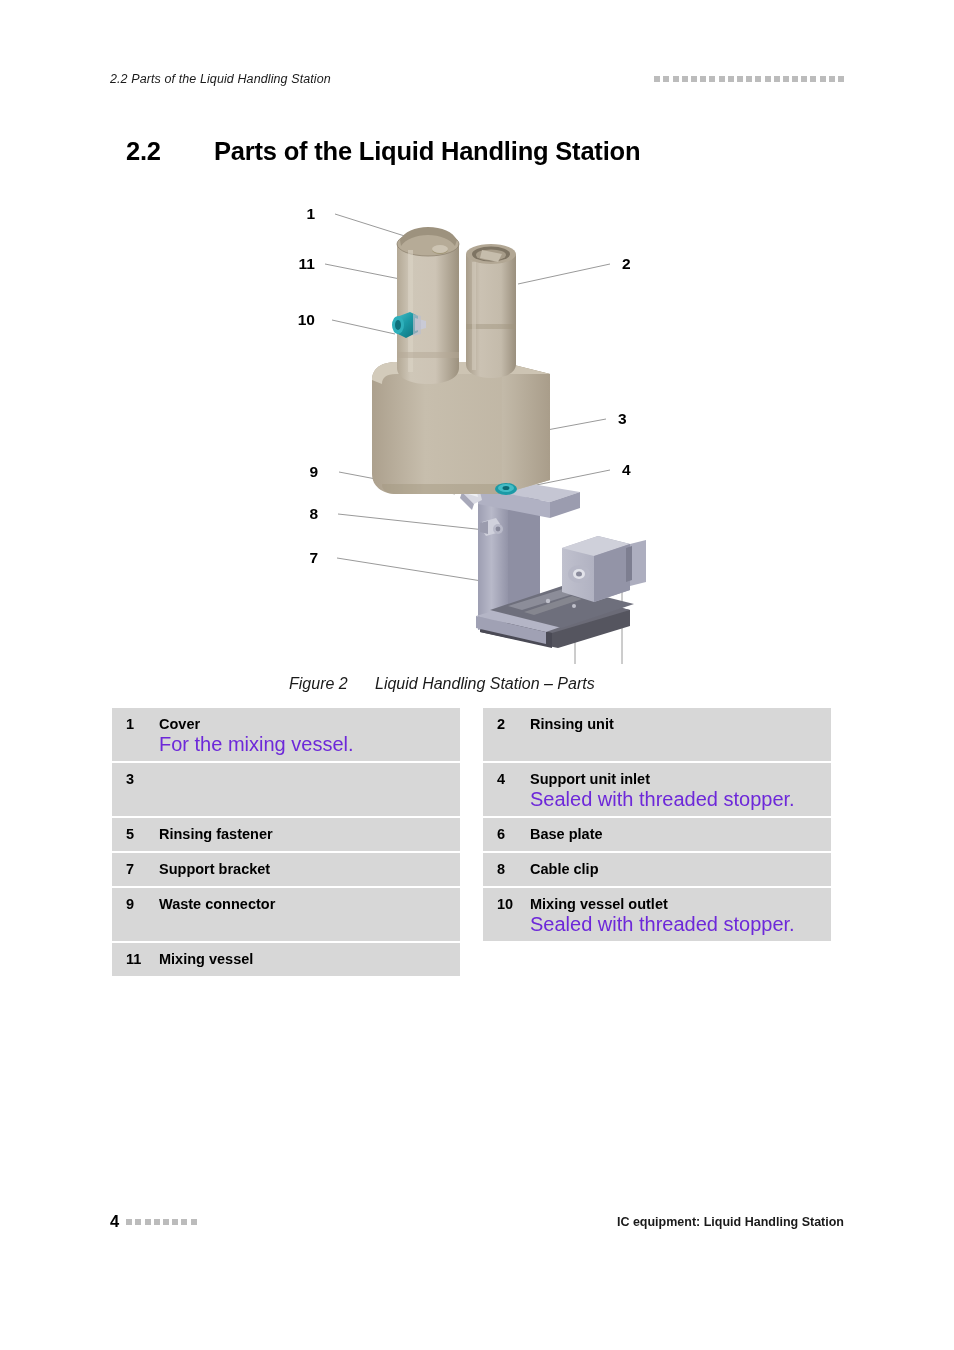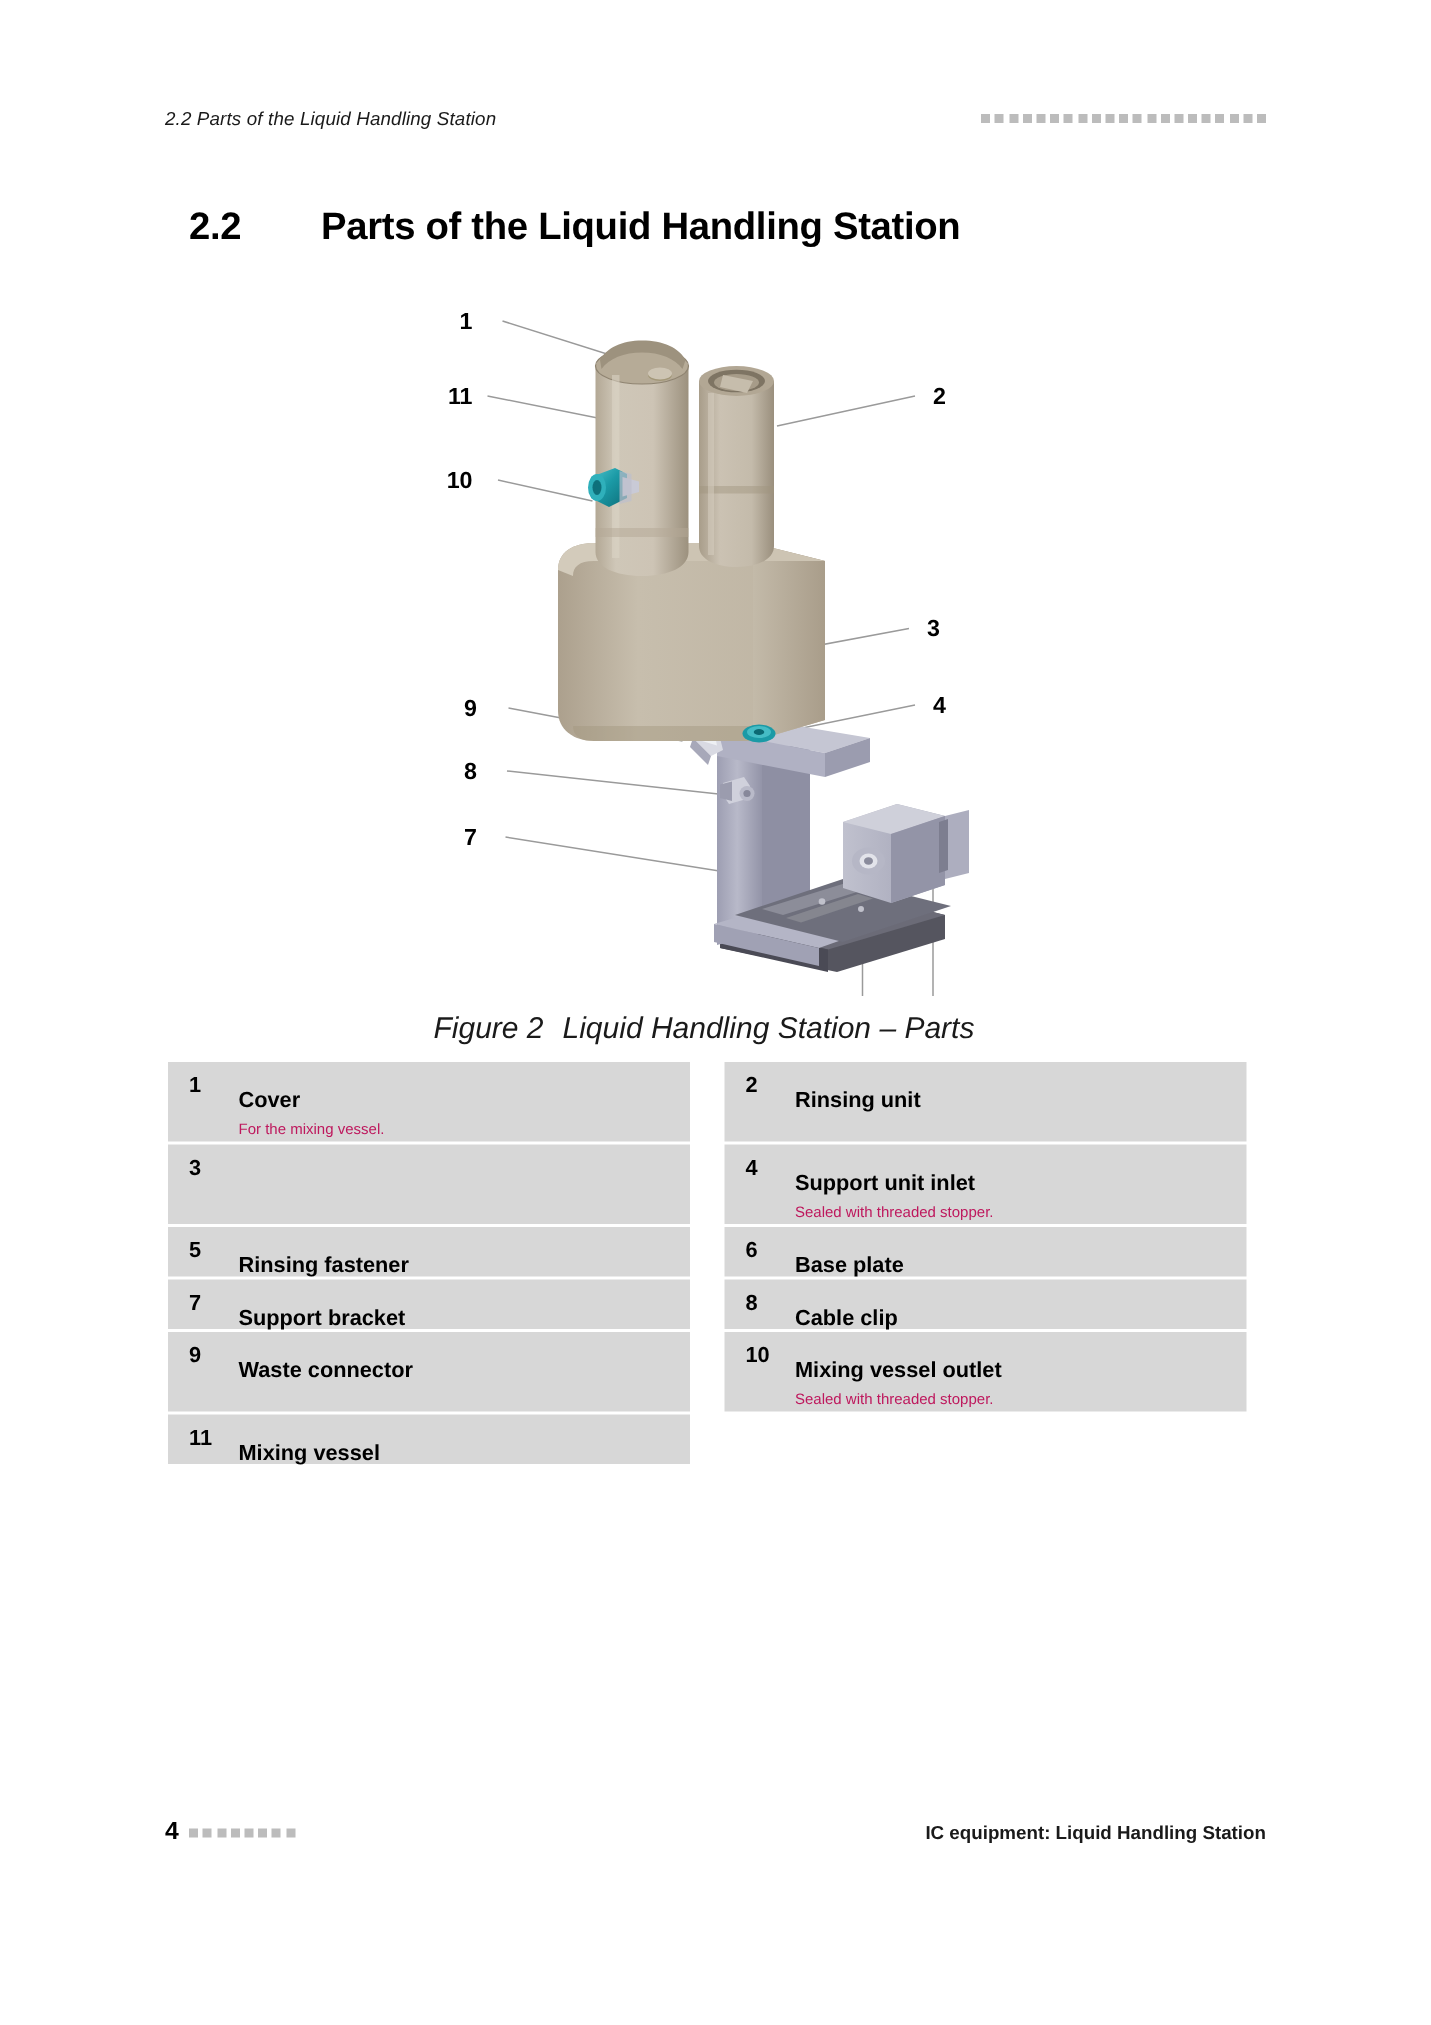--- a/index.html
+++ b/index.html
@@ -72,21 +72,21 @@
     top: 192px;
     width: 734px;
     height: 472px;
   }
   .figure-area svg { display: block; }
 
   .figure-caption {
     position: absolute;
     left: 289px;
     top: 675px;
-    font-size: 20px;
+    font-size: 16px;
     font-style: italic;
     color: #1a1a1a;
     display: flex;
     white-space: nowrap;
   }
   .figure-caption .fc-label { width: 86px; flex: 0 0 86px; }
 
   
   .legend {
     position: absolute;
@@ -113,32 +113,32 @@
   .legend-row.tall { height: 53px; }
   .legend-row.short { height: 33px; }
   .legend-row .ln {
     font-size: 14.5px;
     font-weight: bold;
     color: #000;
     width: 33px;
     flex: 0 0 33px;
     line-height: 19px;
   }
-  .legend-row .lbody { padding-top: 0; margin-top: 10px; }
+  .legend-row .lbody { padding-top: 0; }
   .legend-row .ltitle {
     font-size: 14.5px;
     font-weight: bold;
     color: #000;
     line-height: 19px;
     white-space: nowrap;
   }
   .legend-row .ldesc {
-    font-size: 10px;
+    font-size: 20px;
     font-weight: normal;
-    color: #be185d;
+    color: #6d28d9;
     line-height: 20px;
     white-space: nowrap;
   }
 
   
   .page-footer {
     position: absolute;
     left: 110px;
     top: 1212px;
     width: 734px;

